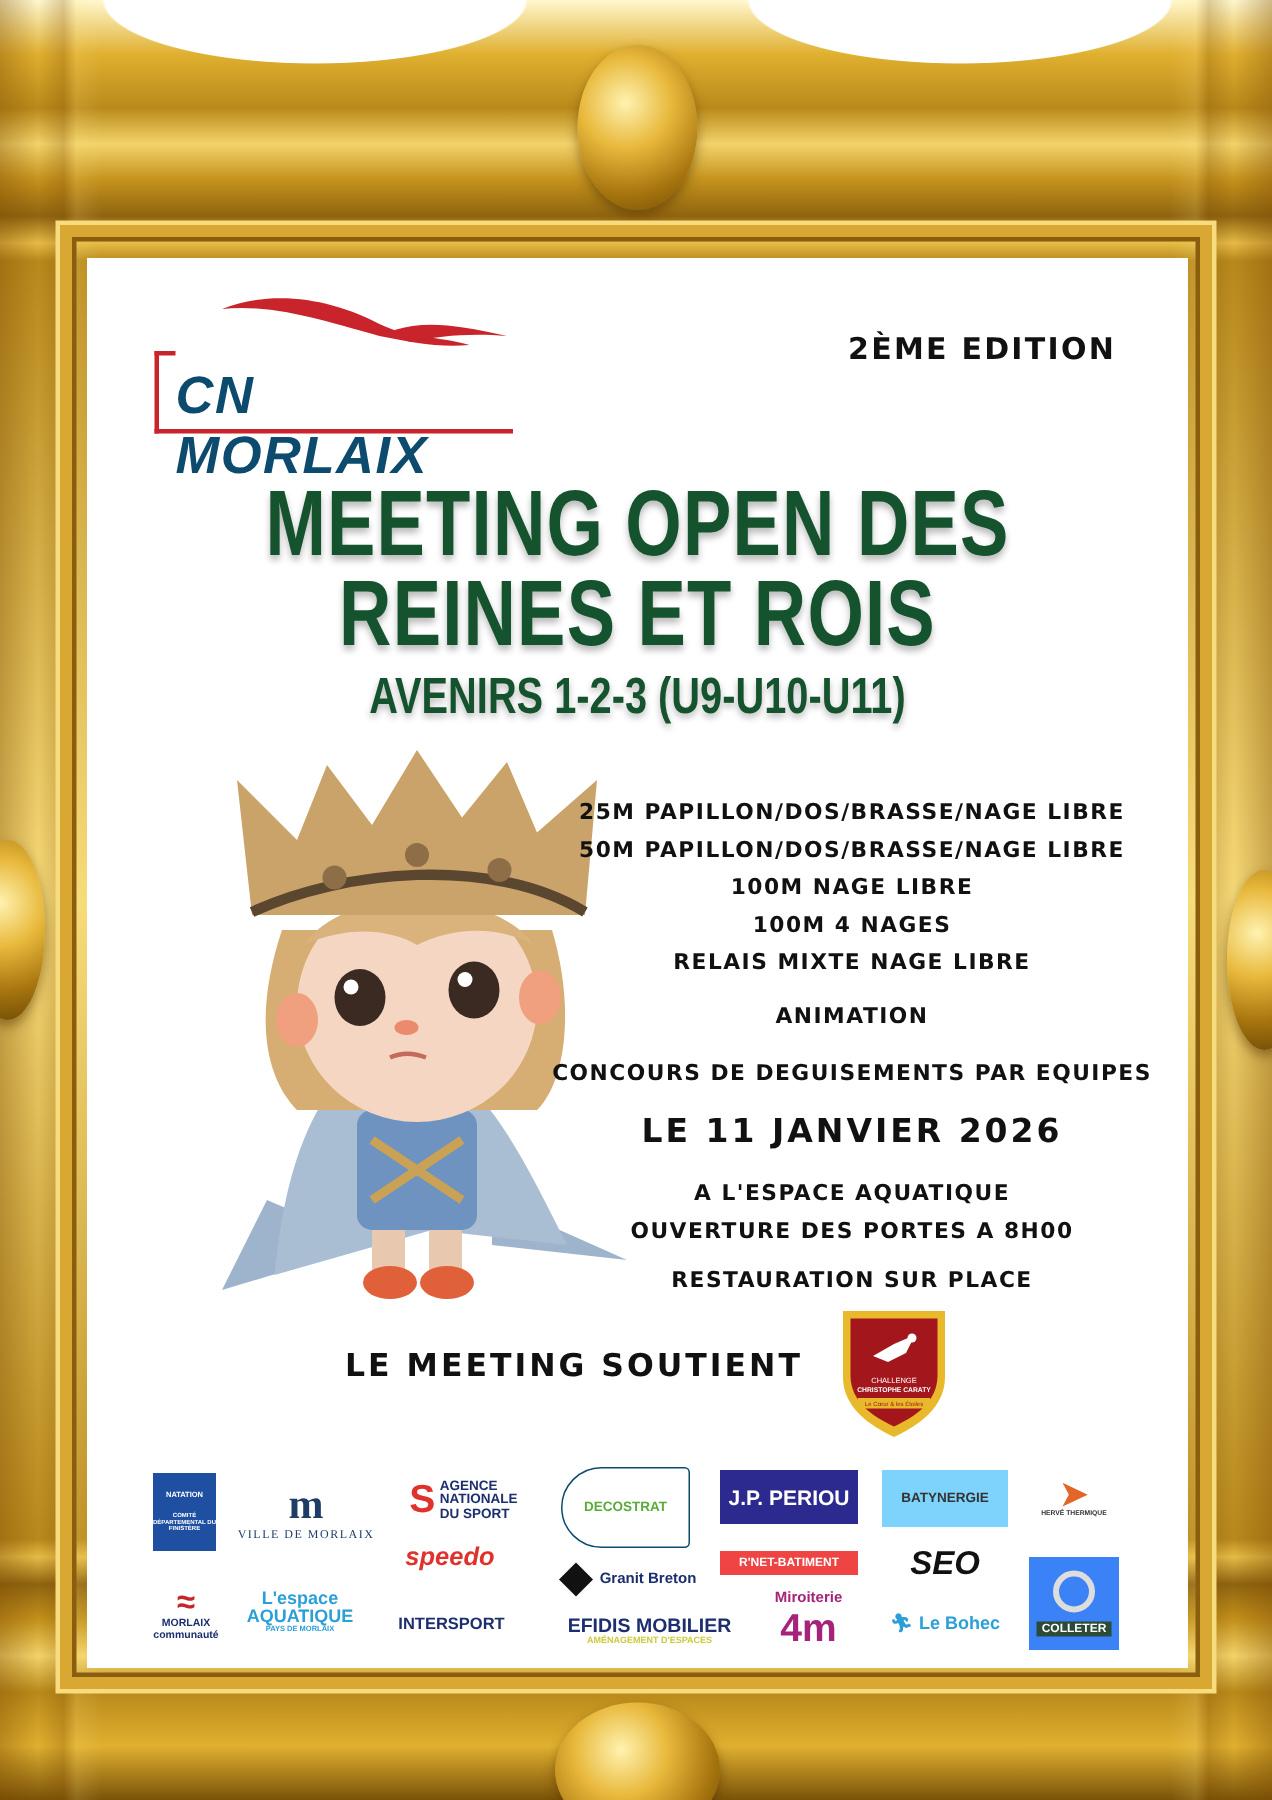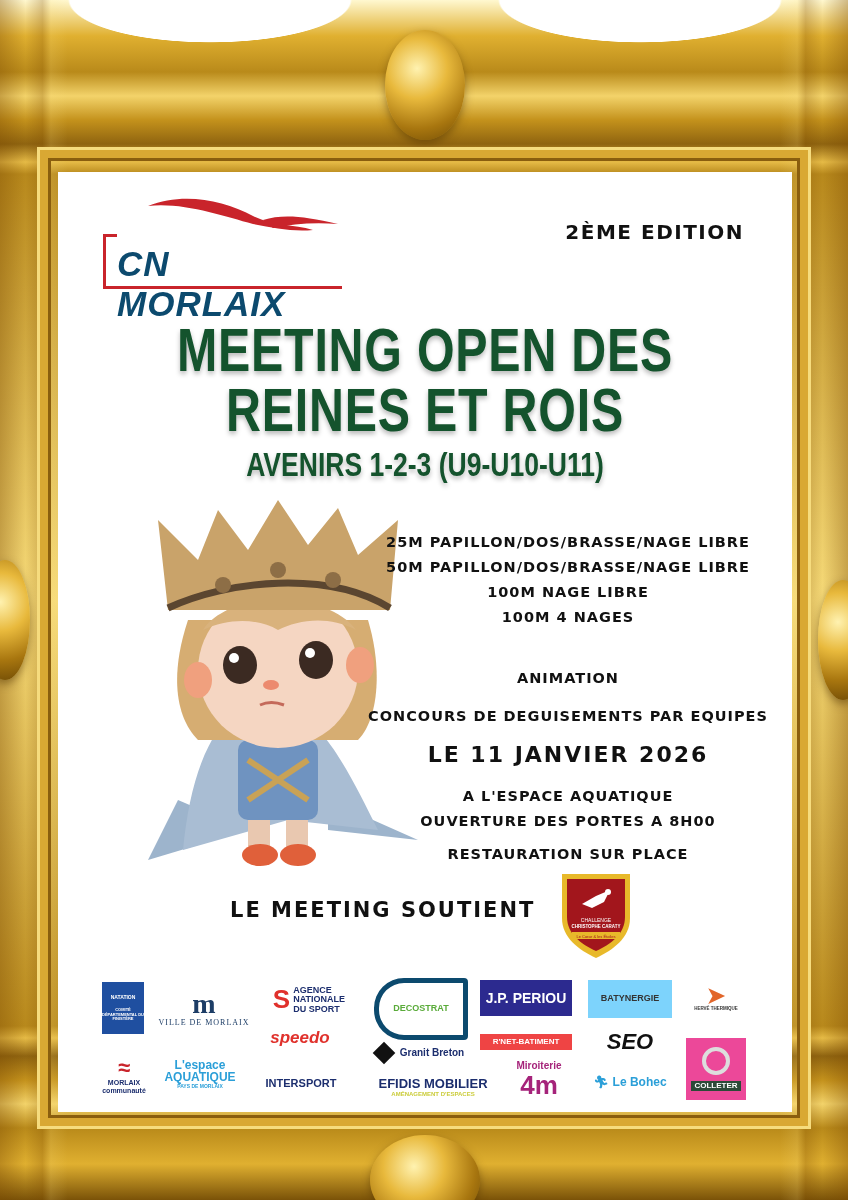--- a/index.html
+++ b/index.html
@@ -116,20 +116,21 @@
       <circle cx="95" cy="85" r="8" fill="#8d6e46"></circle>
       <circle cx="150" cy="70" r="8" fill="#8d6e46"></circle>
       <circle cx="205" cy="80" r="8" fill="#8d6e46"></circle>
     </svg>
 
     <div class="info events">
       <div>25M PAPILLON/DOS/BRASSE/NAGE LIBRE</div>
       <div>50M PAPILLON/DOS/BRASSE/NAGE LIBRE</div>
       <div>100M NAGE LIBRE</div>
       <div>100M 4 NAGES</div>
+      <div>RELAIS MIXTE NAGE LIBRE</div>
     </div>
     <div class="info animation">ANIMATION</div>
     <div class="info contest">CONCOURS DE DEGUISEMENTS PAR EQUIPES</div>
     <div class="info date">LE 11 JANVIER 2026</div>
     <div class="info venue">
       <div>A L'ESPACE AQUATIQUE</div>
       <div>OUVERTURE DES PORTES A 8H00</div>
     </div>
     <div class="info food">RESTAURATION SUR PLACE</div>
 
@@ -151,21 +152,21 @@
         <span style="margin-top:8px;font-size:4px;">COMITÉ DÉPARTEMENTAL DU FINISTÈRE</span>
       </div>
       <div class="sp" style="left:56px;top:8px;width:100px;height:56px;flex-direction:column;color:#1d3d66;">
         <span style="font-size:28px;font-family:'Liberation Serif',serif;">m</span>
         <span style="font-size:8px;font-weight:normal;font-family:'Liberation Serif',serif;letter-spacing:1px;">VILLE DE MORLAIX</span>
       </div>
       <div class="sp" style="left:166px;top:10px;width:90px;height:36px;color:#1c2e6e;font-size:9px;">
         <span style="color:#e0312c;font-size:26px;margin-right:3px;">S</span>
         <span style="text-align:left;width:52px;">AGENCE NATIONALE DU SPORT</span>
       </div>
-      <div class="sp" style="left:276px;top:6px;width:84px;height:52px;color:#5aab3a;font-size:9px;border:5px solid #0c4a6e;border-radius:30px 4px 4px 30px;">
+      <div class="sp" style="left:276px;top:6px;width:84px;height:52px;color:#5aab3a;font-size:9px;border:1px solid #0c4a6e;border-radius:30px 4px 4px 30px;">
         <span>DECOSTRAT</span>
       </div>
       <div class="sp" style="left:382px;top:8px;width:92px;height:36px;background:#2c2a8f;color:#fff;font-size:14px;">
         <span>J.P. PERIOU</span>
       </div>
       <div class="sp" style="left:490px;top:8px;width:84px;height:38px;background:#7dd3fc;color:#333;font-size:9px;align-items:center;">
         <span>BATYNERGIE</span>
       </div>
       <div class="sp" style="left:590px;top:4px;width:56px;height:44px;flex-direction:column;color:#333;font-size:4.5px;">
         <span style="font-size:22px;color:#e2662a;">➤</span>
@@ -178,21 +179,21 @@
       <div class="sp" style="left:268px;top:68px;width:108px;height:26px;font-size:10px;color:#1c2e6e;">
         <span style="display:inline-block;width:16px;height:16px;background:#111;transform:rotate(45deg);margin-right:8px;"></span>
         <span>Granit Breton</span>
       </div>
       <div class="sp" style="left:382px;top:62px;width:92px;height:16px;background:#ef4444;color:#fff;font-size:8px;">
         <span>R'NET-BATIMENT</span>
       </div>
       <div class="sp" style="left:504px;top:56px;width:56px;height:28px;color:#111;font-size:22px;font-style:italic;">
         <span>SEO</span>
       </div>
-      <div class="sp" style="left:588px;top:66px;width:60px;height:62px;background:#ec4899;color:#fff;flex-direction:column;font-size:8px;">
+      <div class="sp" style="left:588px;top:66px;width:60px;height:62px;background:#3b82f6;color:#fff;flex-direction:column;font-size:8px;">
         <span style="width:20px;height:20px;border-radius:50%;border:4px solid #ddd;margin-bottom:6px;"></span>
         <span style="background:#2c4a38;padding:1px 3px;">COLLETER</span>
       </div>
 
       <div class="sp" style="left:0;top:74px;width:52px;height:58px;flex-direction:column;color:#1c2e6e;font-size:7px;">
         <span style="font-size:22px;color:#c9242b;">≈</span>
         <span>MORLAIX communauté</span>
       </div>
       <div class="sp" style="left:62px;top:80px;width:80px;height:44px;flex-direction:column;color:#2b9fd8;font-size:12px;">
         <span>L'espace AQUATIQUE</span>

